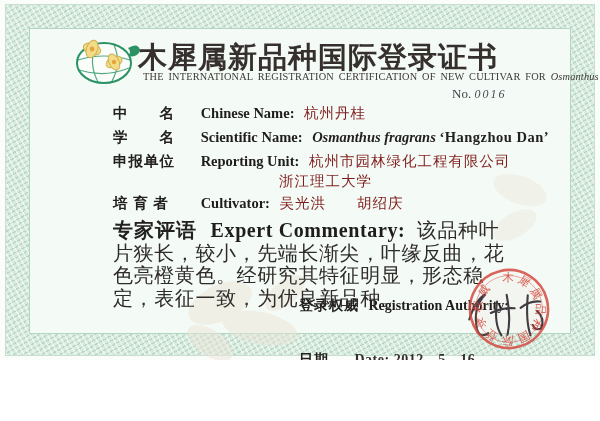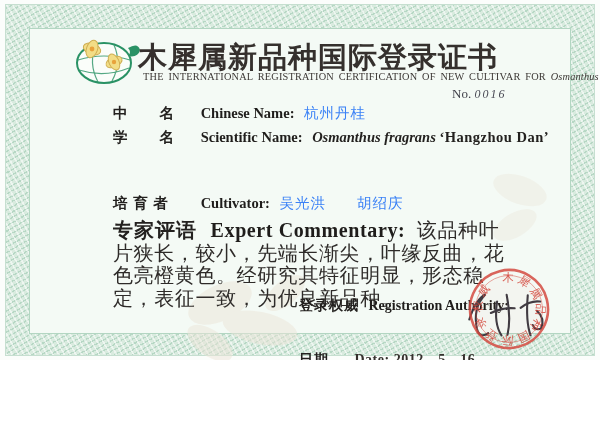--- a/index.html
+++ b/index.html
@@ -42,21 +42,21 @@
   .cert-no .hand{
     font-style:italic; letter-spacing:2px; font-size:12px; color:#4a4a55;
   }
   
   .row{left:113px; white-space:nowrap; font-size:14.5px;}
   .zh-label{
     display:inline-block; font-weight:600; letter-spacing:1px; color:#23211f;
   }
   .w84{width:84px;}
   .en-label{font-weight:bold; color:#1f1d1b; margin-right:6px;}
-  .val{color:#3b82f6; letter-spacing:1px;}
+  .val{color:#7f1d1d; letter-spacing:1px;}
   .sci-it{font-style:italic; font-weight:bold; color:#23211f;}
   .sci-cv{font-weight:bold; color:#23211f; letter-spacing:.5px;}
   .commentary{
     left:113px; top:219px; width:392px;
     font-size:20px; line-height:22.5px; letter-spacing:.6px;
     color:#2e2b29; white-space:normal;
   }
   .authority-row{left:299px; top:297px; font-size:14px; white-space:nowrap;}
   .date-row{left:299px; top:334px; font-size:14px; white-space:nowrap;margin-top:17px;}
   .date-en{font-weight:bold; margin-left:22px; letter-spacing:.5px;}
@@ -143,20 +143,28 @@
     <span class="val">杭州丹桂</span>
   </div>
 
   <div class="abs row" style="top:128px;font-family:Liberation Serif, serif;">
     <span class="zh-label w84">学　　名</span>
     <span class="en-label">Scientific Name:</span>
     <span class="sci-it">Osmanthus fragrans</span>
     <span class="sci-cv">‘Hangzhou Dan’</span>
   </div>
 
+  <div class="abs row" style="top:152px;">
+    <span class="zh-label w84">申报单位</span>
+    <span class="en-label">Reporting Unit:</span>
+    <span class="val">杭州市园林绿化工程有限公司</span>
+  </div>
+  <div class="abs row" style="top:172px;left:279px;">
+    <span class="val">浙江理工大学</span>
+  </div>
 
   <div class="abs row" style="top:194px;">
     <span class="zh-label w84">培 育 者</span>
     <span class="en-label">Cultivator:</span>
     <span class="val">吴光洪　　胡绍庆</span>
   </div>
 
   <div class="abs commentary">
     <span class="zh-label" style="margin-right:8px;">专家评语</span>
     <span class="en-label">Expert Commentary:</span>

